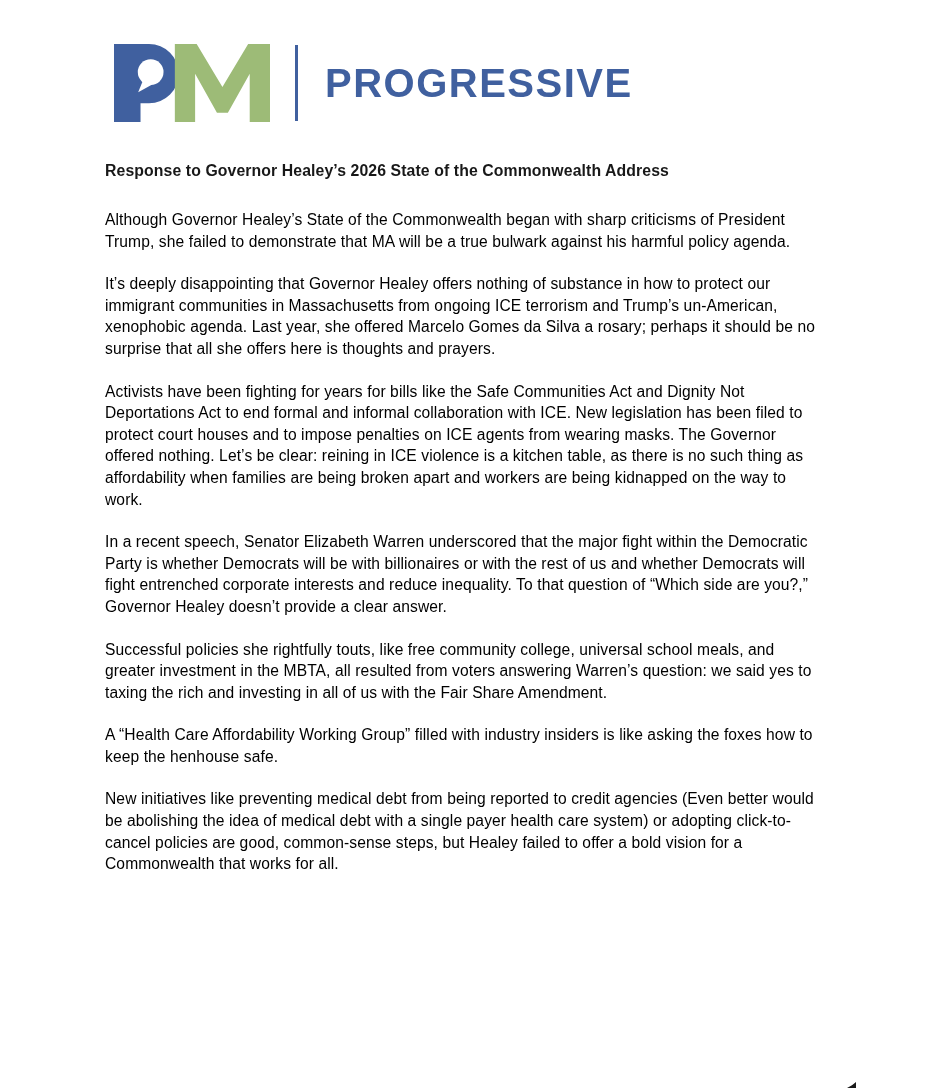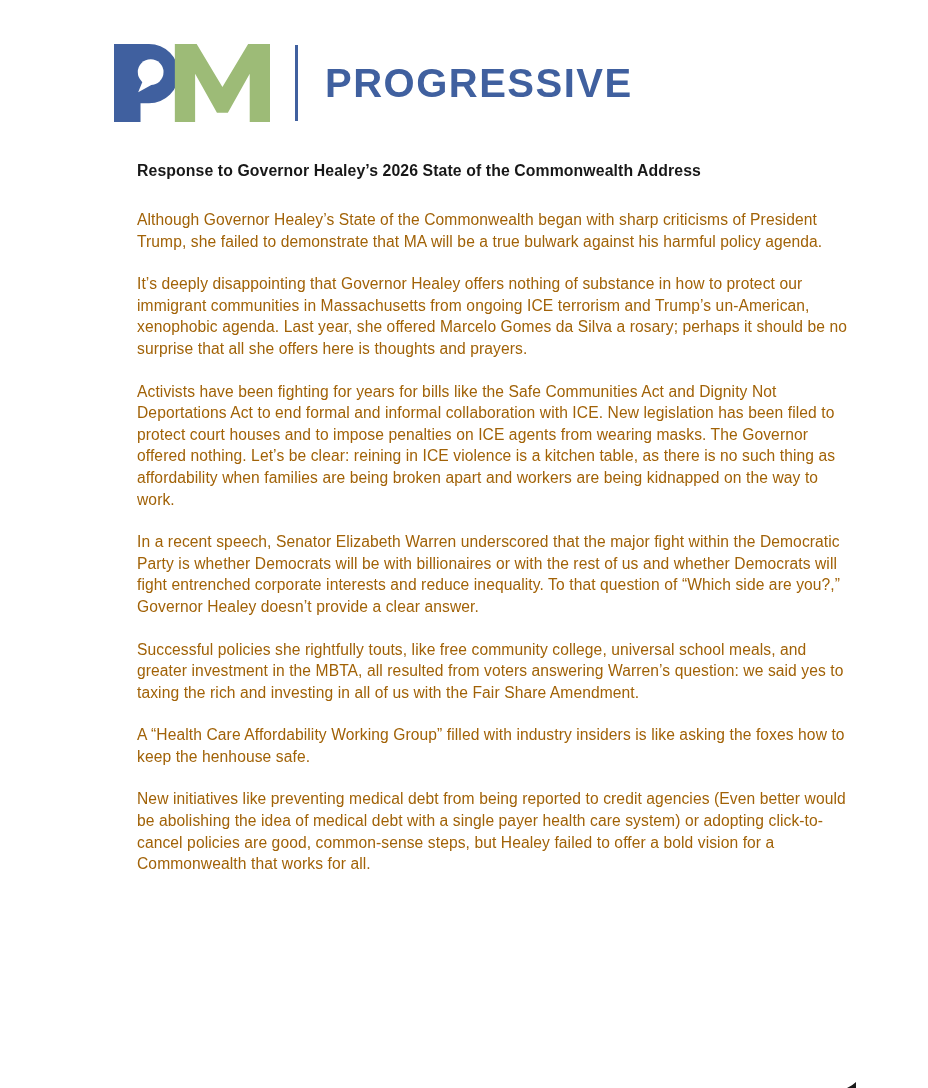--- a/index.html
+++ b/index.html
@@ -58,33 +58,32 @@
     color: var(--green-mass, #90ae61);
     white-space: nowrap;
   }
 
   
   .content {
     position: absolute;
     left: 105px;
     top: 160px;
     width: 718px;
-    margin-left: 32px;
   }
   .doc-title {
     font-size: 15.8px;
     font-weight: bold;
     color: #181818;
     letter-spacing: 0.1px;
     line-height: 21px;
     margin: 0 0 28px 0;
   }
   .doc-paragraph {
     font-size: 15.6px;
-    color: #a16207;
+    color: #000000;
     letter-spacing: 0.1px;
     line-height: 21.6px;
     margin: 0 0 21px 0;
   }
 
   
   .corner-artifact {
     position: absolute;
     right: 0;
     bottom: 0;

